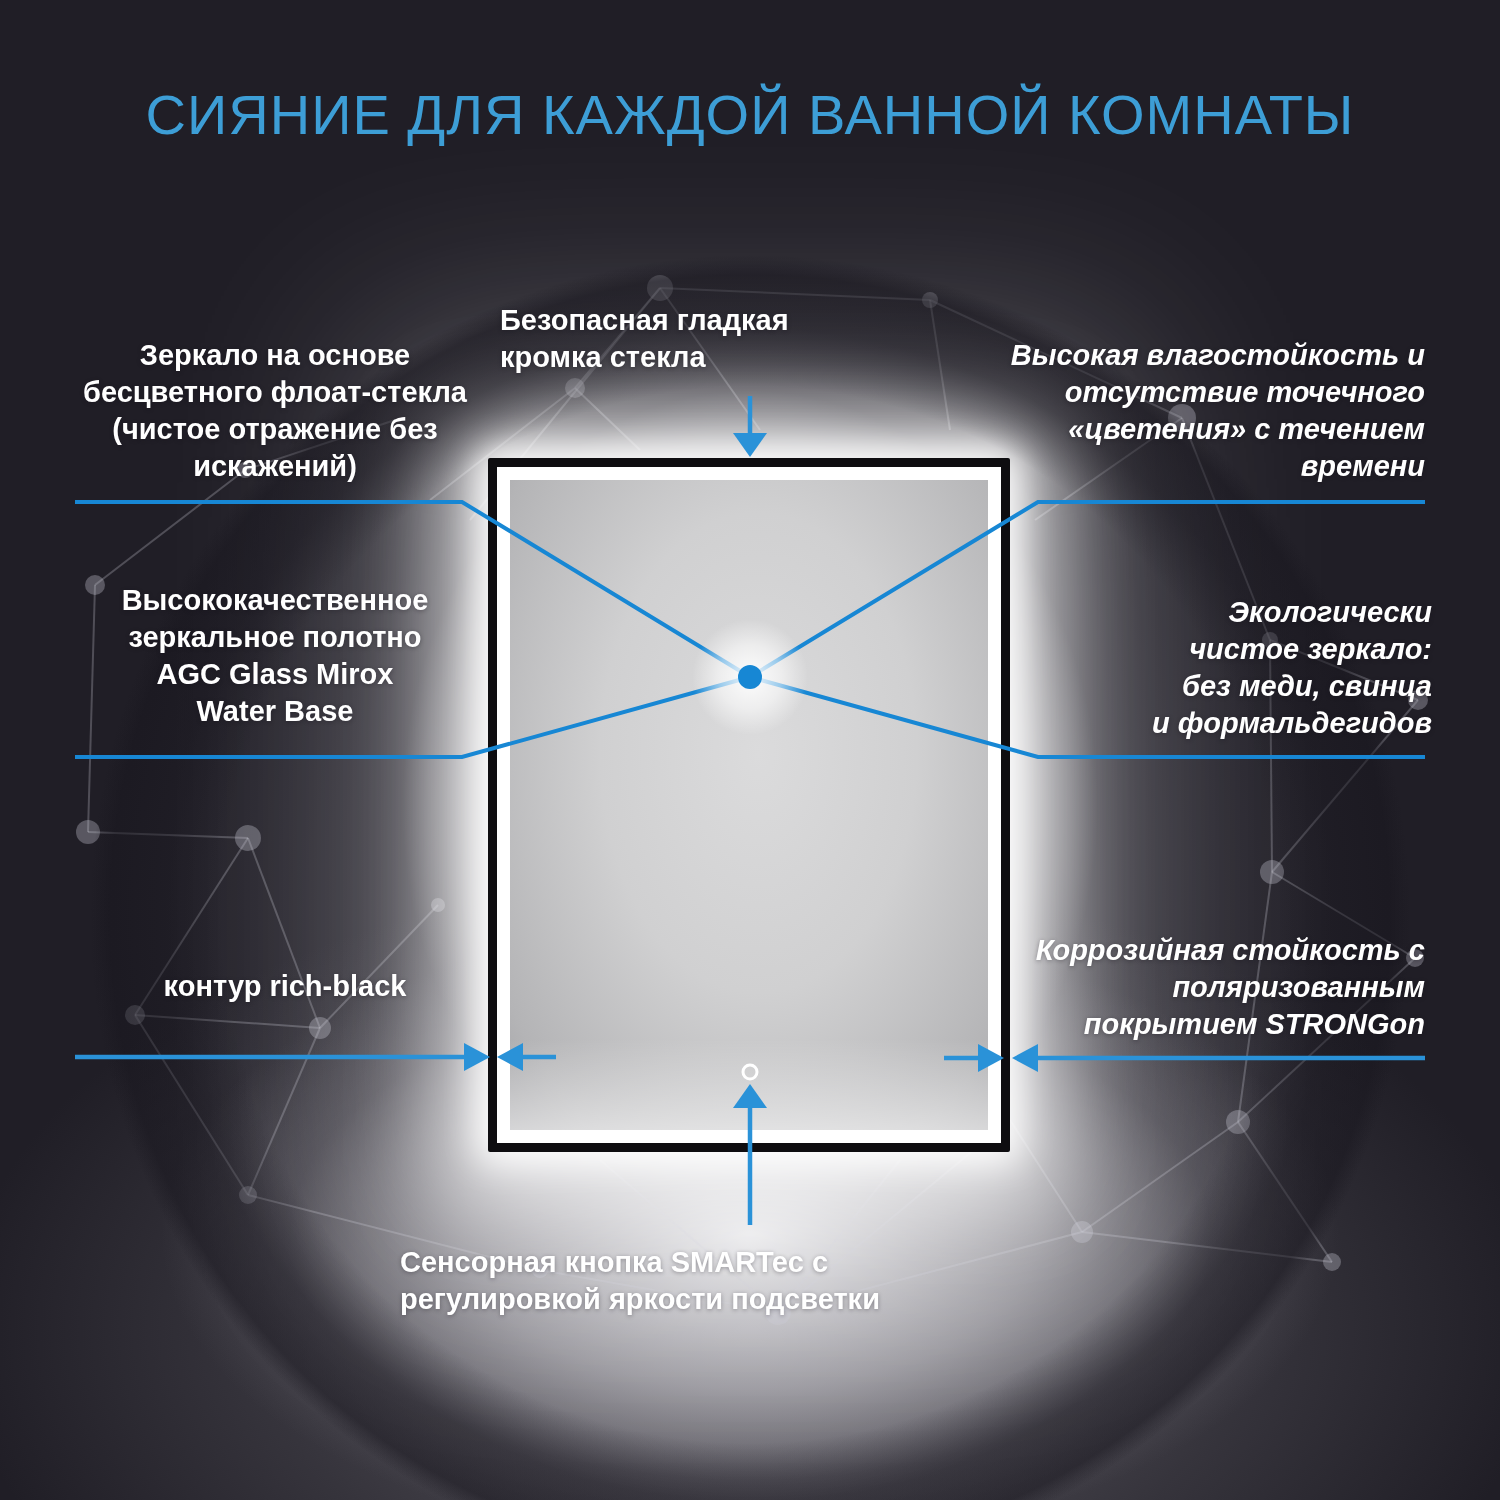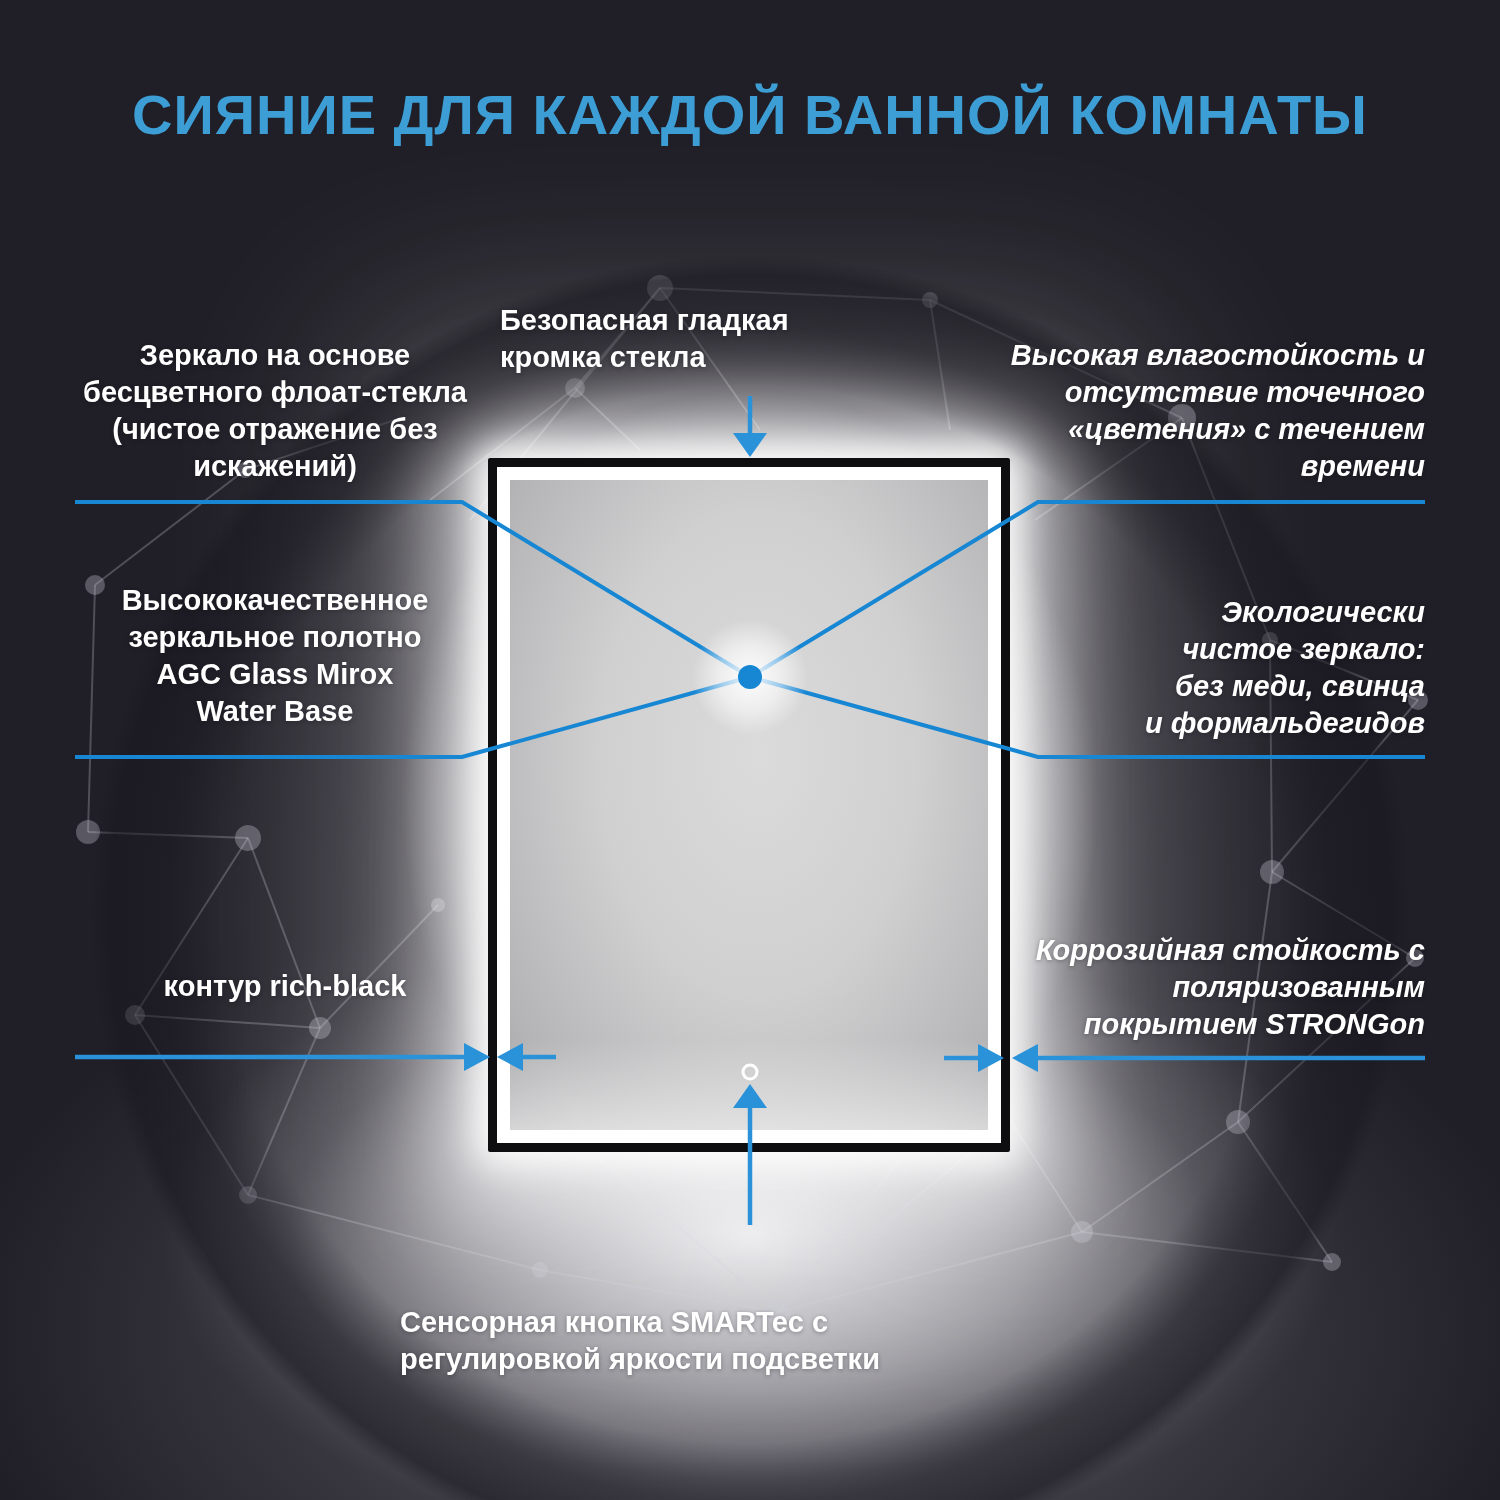--- a/index.html
+++ b/index.html
@@ -15,21 +15,21 @@
       radial-gradient(ellipse 640px 340px at 750px 1235px, rgba(250,250,252,.88) 0%, rgba(196,195,200,.62) 45%, rgba(120,118,126,.30) 72%, rgba(32,30,38,0) 92%),
       radial-gradient(ellipse 900px 520px at 750px 1330px, rgba(150,148,156,.55) 0%, rgba(96,94,102,.34) 55%, rgba(32,30,38,0) 88%),
       radial-gradient(ellipse 470px 560px at 750px 805px, rgba(255,255,255,.92) 0%, rgba(255,255,255,.55) 48%, rgba(255,255,255,0) 74%),
       radial-gradient(circle 660px at 750px 915px, rgba(168,166,176,.30) 0%, rgba(118,116,126,.20) 55%, rgba(76,74,84,.12) 82%, rgba(32,30,38,0) 100%);
   }
   svg.mesh,svg.lines{position:absolute;left:0;top:0;}
   .mesh line{stroke:rgba(205,205,215,.28);stroke-width:2;}
   .mesh circle.node{fill:rgba(200,200,210,.34);}
   .title{
     position:absolute;left:0;top:82px;width:100%;margin:0;
-    text-align:center;font-size:56px;font-weight:bold;letter-spacing:1px;
+    text-align:center;font-size:56px;font-weight:normal;letter-spacing:1px;
     color:var(--title_blue,#3d9ed6);
   }
   .mirror{
     position:absolute;left:488px;top:458px;width:522px;height:694px;
     box-sizing:border-box;border:9px solid var(--mirror_frame,#0e0d10);
     background:#ffffff;padding:13px;border-radius:2px;
     box-shadow:0 0 34px 10px rgba(255,255,255,.95),
                0 0 90px 45px rgba(255,255,255,.72),
                0 0 210px 115px rgba(255,255,255,.30);
   }
@@ -205,35 +205,35 @@
     <div>времени</div>
   </div>
 
   <div class="callout align-left" style="left:75px;top:582px;width:400px">
     <div>Высококачественное</div>
     <div>зеркальное полотно</div>
     <div>AGC Glass Mirox</div>
     <div>Water Base</div>
   </div>
 
-  <div class="callout align-right" style="right:75px;top:594px;width:400px">
+  <div class="callout align-right" style="right:68px;top:594px;width:400px">
     <div>Экологически</div>
     <div>чистое зеркало:</div>
     <div>без меди, свинца</div>
     <div>и формальдегидов</div>
   </div>
 
   <div class="callout align-left" style="left:75px;top:968px;width:420px">
     <div>контур rich-black</div>
   </div>
 
   <div class="callout align-right" style="right:75px;top:932px;width:430px">
     <div>Коррозийная стойкость с</div>
     <div>поляризованным</div>
     <div>покрытием STRONGon</div>
   </div>
 
-  <div class="callout align-center" style="left:400px;top:1304px;width:700px">
+  <div class="callout align-center" style="left:400px;top:1244px;width:700px">
     <div>Сенсорная кнопка SMARTec с</div>
     <div>регулировкой яркости подсветки</div>
   </div>
 
 </div>
 
 </body></html>

